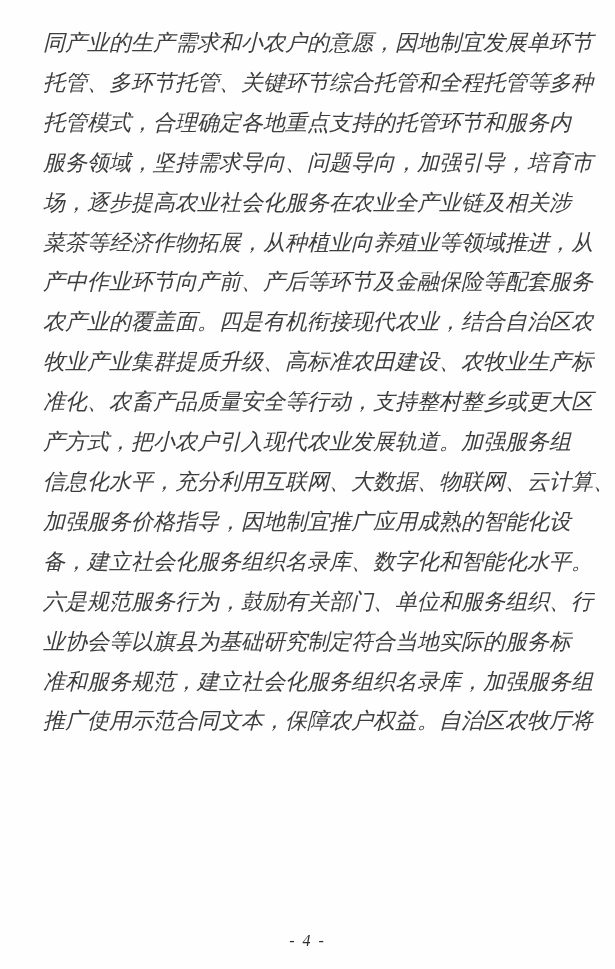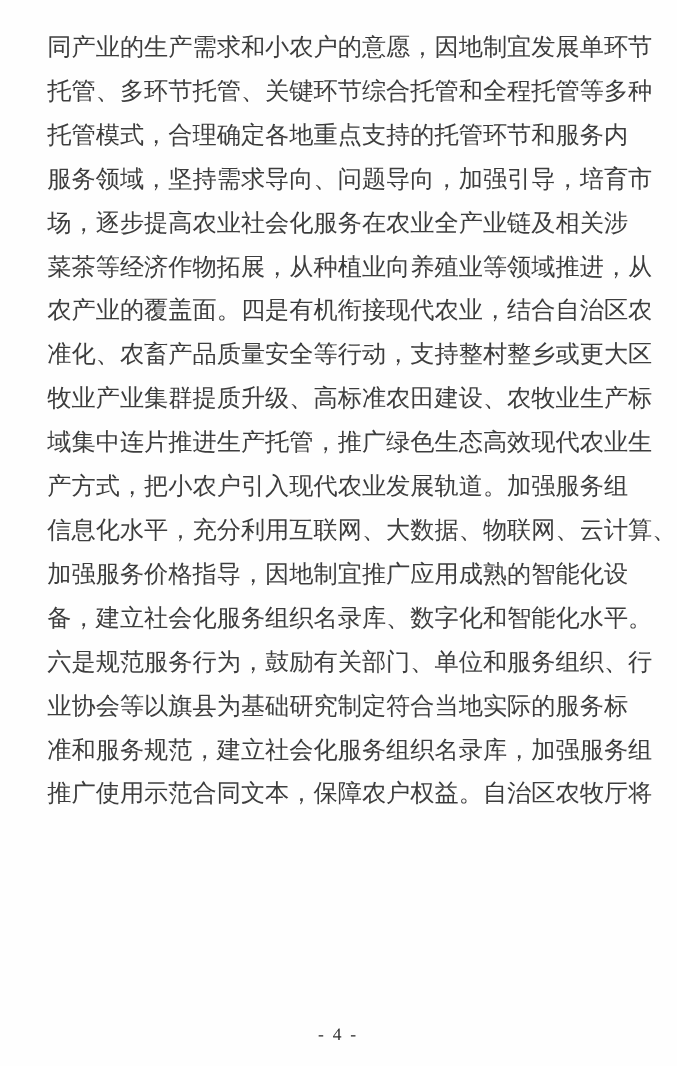--- a/index.html
+++ b/index.html
@@ -12,20 +12,21 @@
     background:var(--page-bg);
   }
   .page{
     position:relative;
     width:615px;
     height:969px;
     background:var(--page-bg);
     overflow:hidden;
     font-family:"Liberation Serif","DejaVu Serif",serif;
     color:var(--text-color);
+    font-style:italic;
   }
   .content{
     position:absolute;
     left:43px;
     top:23px;
     width:528px;
   }
   .line{
     font-size:22px;
     line-height:39.9px;
@@ -58,24 +59,24 @@
 <body>
 
 <div class="page">
   <div class="content">
     <div class="line">同产业的生产需求和小农户的意愿，因地制宜发展单环节</div>
     <div class="line">托管、多环节托管、关键环节综合托管和全程托管等多种</div>
     <div class="line">托管模式，合理确定各地重点支持的托管环节和服务内</div>
     <div class="line">服务领域，坚持需求导向、问题导向，加强引导，培育市</div>
     <div class="line">场，逐步提高农业社会化服务在农业全产业链及相关涉</div>
     <div class="line">菜茶等经济作物拓展，从种植业向养殖业等领域推进，从</div>
+    <div class="line">产中作业环节向产前、产后等环节及金融保险等配套服务</div>
     <div class="line">农产业的覆盖面。四是有机衔接现代农业，结合自治区农</div>
+    <div class="line">牧业产业集群提质升级、高标准农田建设、农牧业生产标</div>
     <div class="line">准化、农畜产品质量安全等行动，支持整村整乡或更大区</div>
-    <div class="line">牧业产业集群提质升级、高标准农田建设、农牧业生产标</div>
-    <div class="line">域集中连片推进生产托管，推广绿色生态高效现代农业生</div>
     <div class="line">产方式，把小农户引入现代农业发展轨道。加强服务组</div>
     <div class="line">信息化水平，充分利用互联网、大数据、物联网、云计算、</div>
     <div class="line">加强服务价格指导，因地制宜推广应用成熟的智能化设</div>
     <div class="line">备，建立社会化服务组织名录库、数字化和智能化水平。</div>
     <div class="line">六是规范服务行为，鼓励有关部门、单位和服务组织、行</div>
     <div class="line">业协会等以旗县为基础研究制定符合当地实际的服务标</div>
     <div class="line">准和服务规范，建立社会化服务组织名录库，加强服务组</div>
     <div class="line">推广使用示范合同文本，保障农户权益。自治区农牧厅将</div>
   </div>
   <div class="footer">- 4 -</div>

